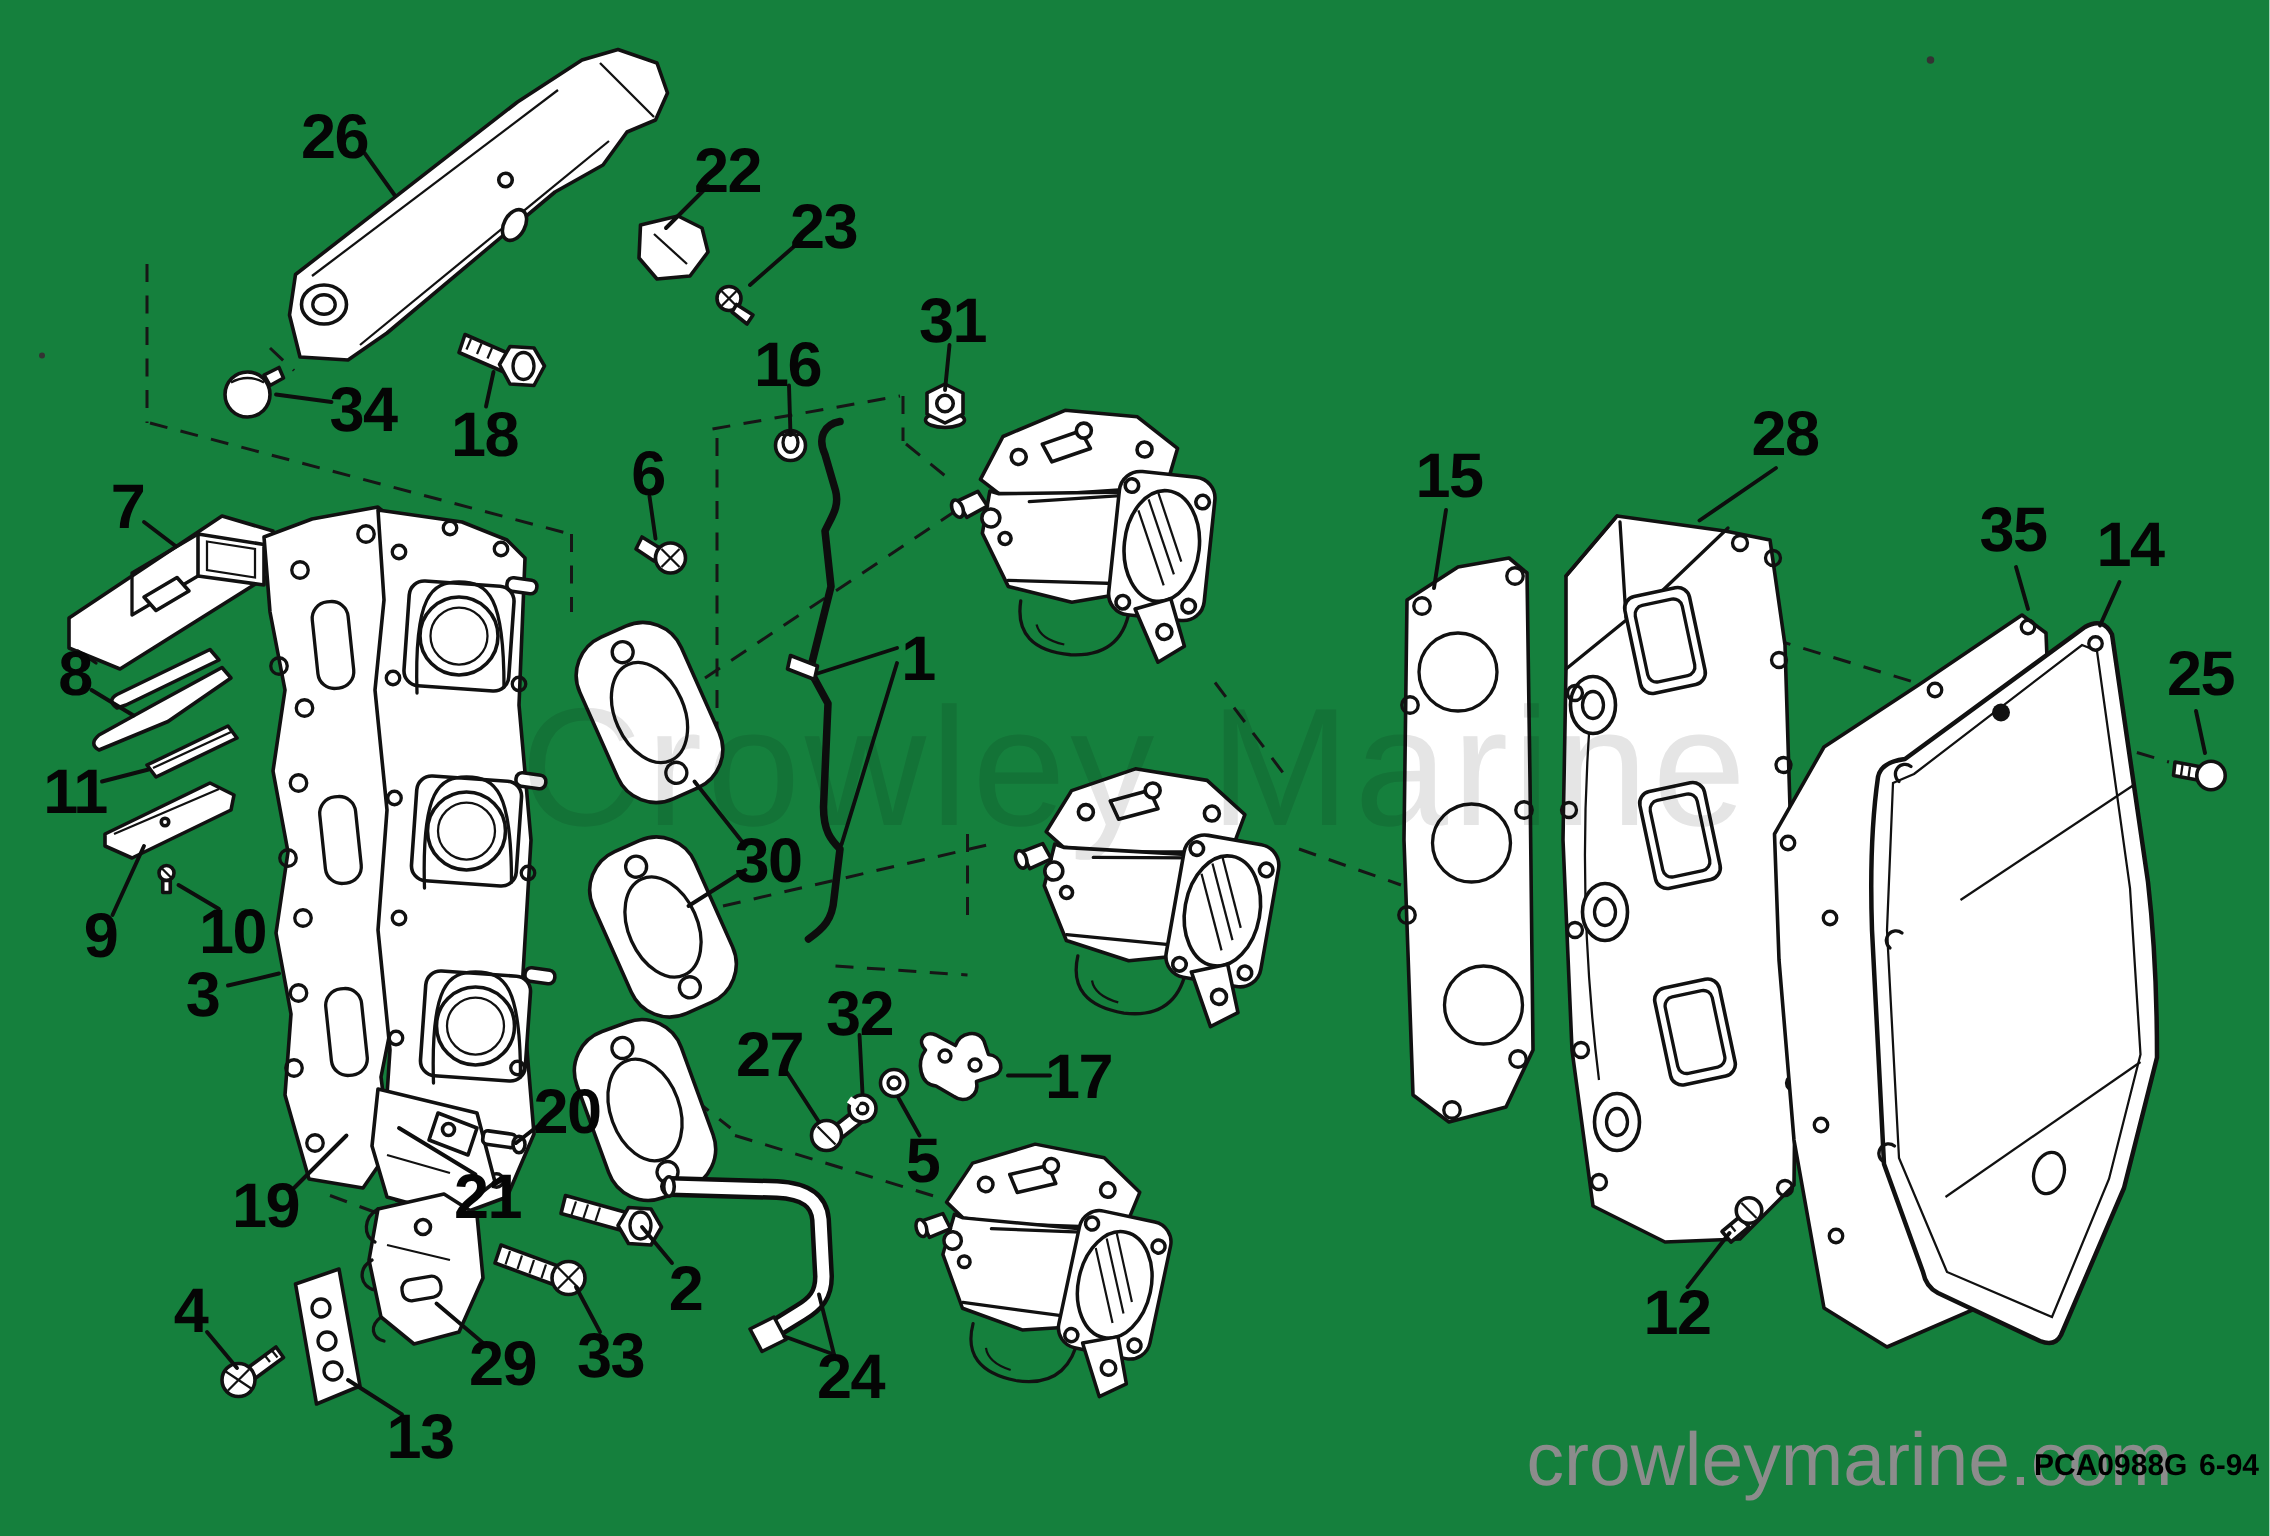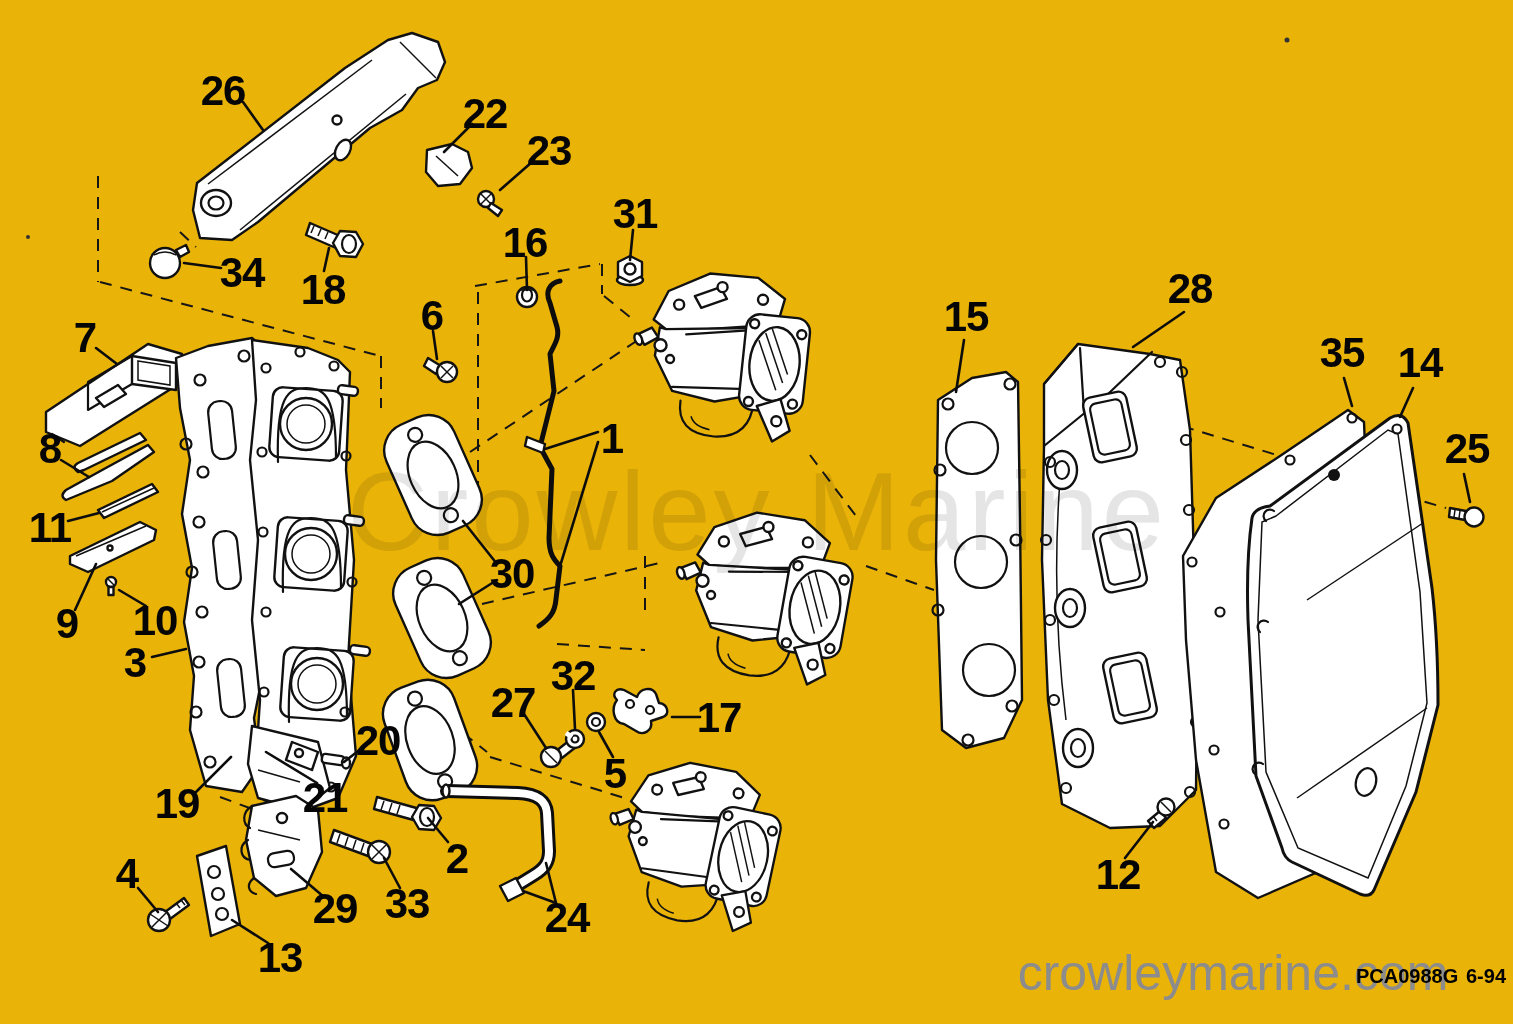--- a/index.html
+++ b/index.html
@@ -1,16 +1,16 @@
 <!DOCTYPE html>
 <html><head>
 <meta charset="utf-8">
 <style>
   html,body{margin:0;padding:0;background:#ffffff;}
-  #stage{position:relative;width:1513px;height:1024px;background:#eab308;overflow:hidden;
+  #stage{position:relative;width:1513px;height:1024px;background:#15803d;overflow:hidden;
          font-family:"Liberation Sans", sans-serif;}
   svg{position:absolute;left:0;top:0;}
   .sh{fill:#ffffff;stroke:#111111;stroke-width:2.4;stroke-linejoin:round;stroke-linecap:round;}
   .shk{fill:#ffffff;stroke:#111111;stroke-width:3;stroke-linejoin:round;}
   .ln{fill:none;stroke:#111111;stroke-width:2.2;stroke-linejoin:round;stroke-linecap:round;}
   .thin{fill:none;stroke:#111111;stroke-width:1.5;}
   .dash{fill:none;stroke:#161616;stroke-width:2;stroke-dasharray:12 9;}
   .lead{fill:none;stroke:#0d0d0d;stroke-width:2.6;stroke-linecap:round;}
   .rod{fill:none;stroke:#0d0d0d;stroke-width:5;stroke-linecap:round;stroke-linejoin:round;}
   .hoseO{fill:none;stroke:#0d0d0d;stroke-width:14;stroke-linecap:round;}

